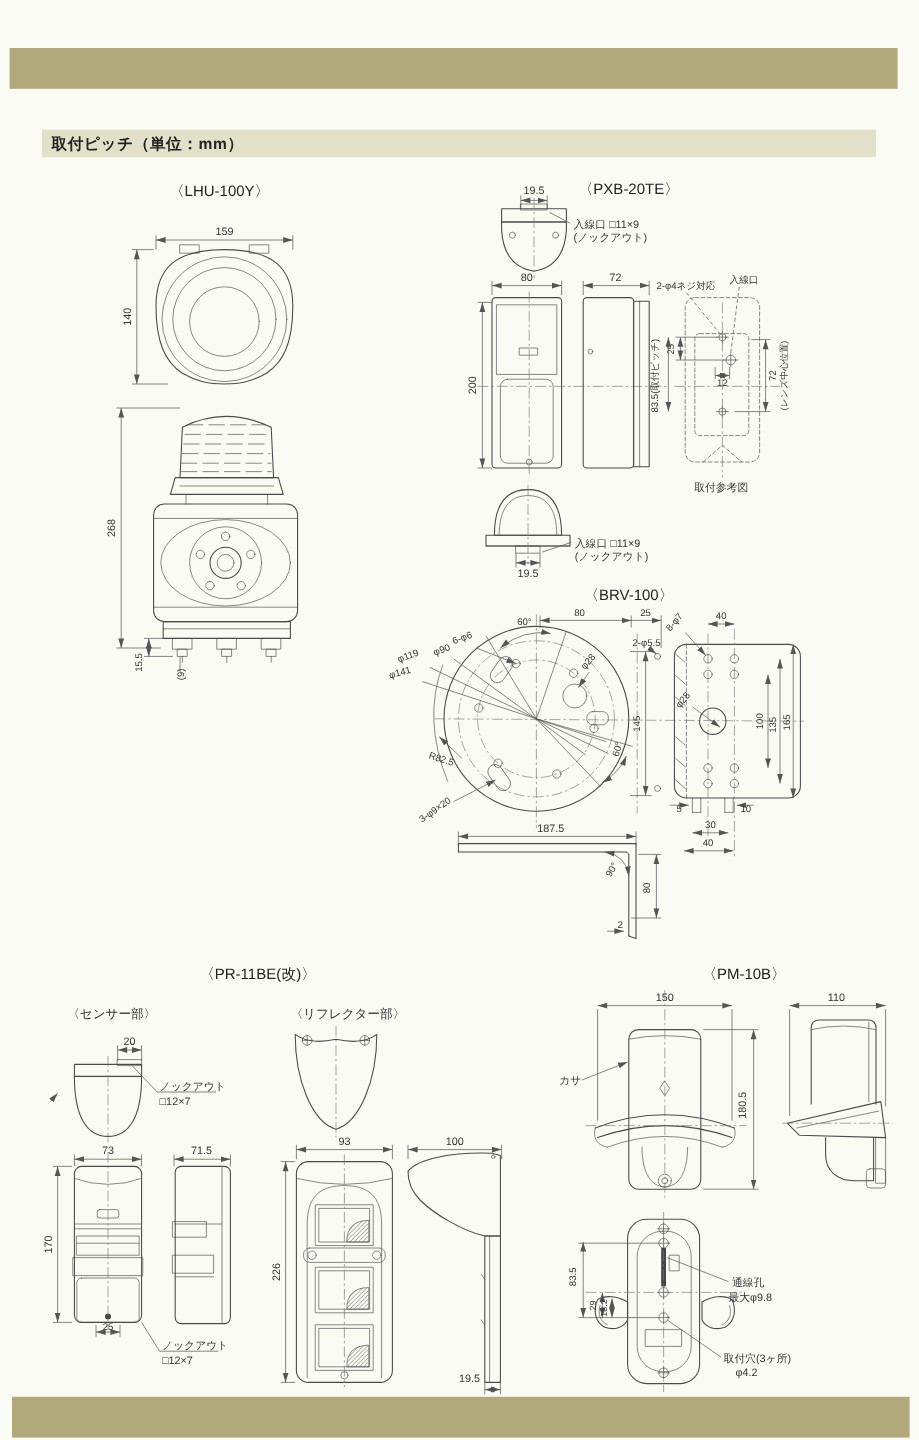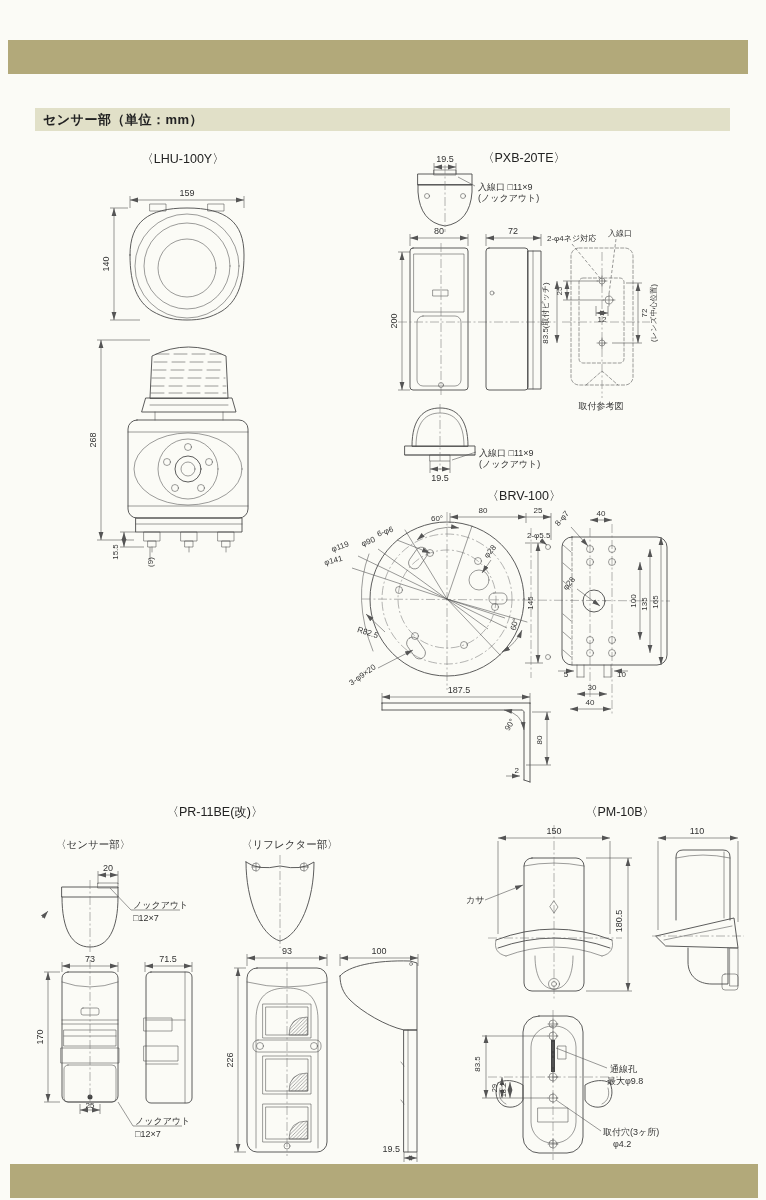--- a/index.html
+++ b/index.html
@@ -24,21 +24,21 @@
   .dim{stroke:#555;fill:none;stroke-width:.6;}
   .cl{stroke:#787878;fill:none;stroke-width:.55;stroke-dasharray:9 2.5 2 2.5;}
   .dsh{stroke-dasharray:3.2 2;}
   .fillscr{fill:#444;stroke:none;}
 </style>
 </head>
 <body>
 
 <div class="topbar"></div>
 <div class="secbar">
-  <div class="sectitle">センサー部（単位：mm）</div>
+  <div class="sectitle">取付ピッチ（単位：mm）</div>
 </div>
 <div class="botbar"></div>
 
 <svg width="766" height="1200" viewBox="0 0 766 1200">
   <defs>
     <marker id="ae" markerUnits="userSpaceOnUse" markerWidth="9" markerHeight="8" refX="8" refY="4" orient="auto">
         <path d="M0,1.6 L8,4 L0,6.4 Z" fill="#555"></path>
       </marker>
     <marker id="as" markerUnits="userSpaceOnUse" markerWidth="9" markerHeight="8" refX="0" refY="4" orient="auto">
         <path d="M8,1.6 L0,4 L8,6.4 Z" fill="#555"></path>

